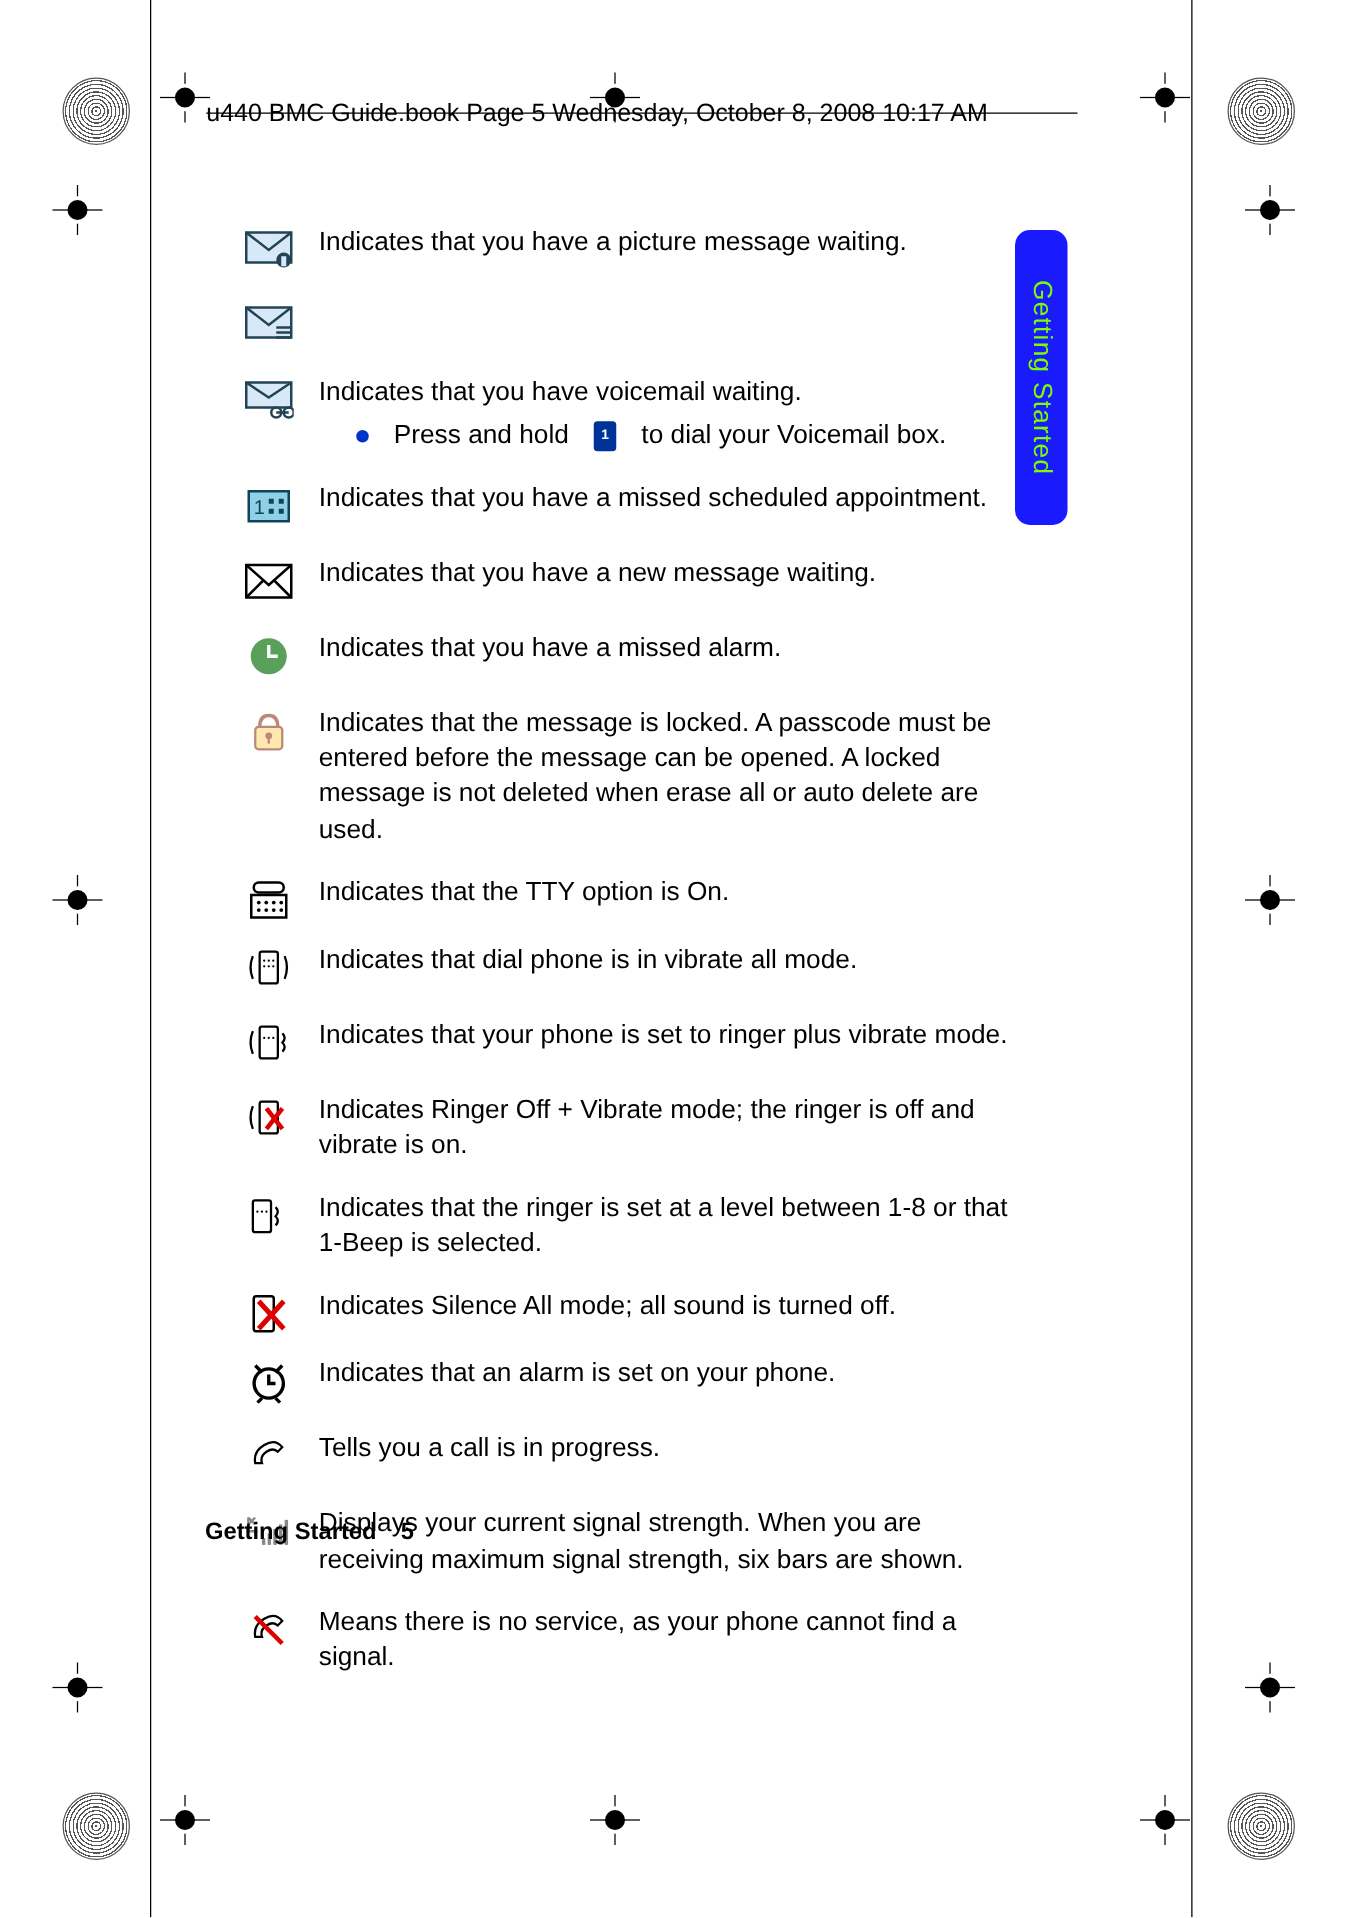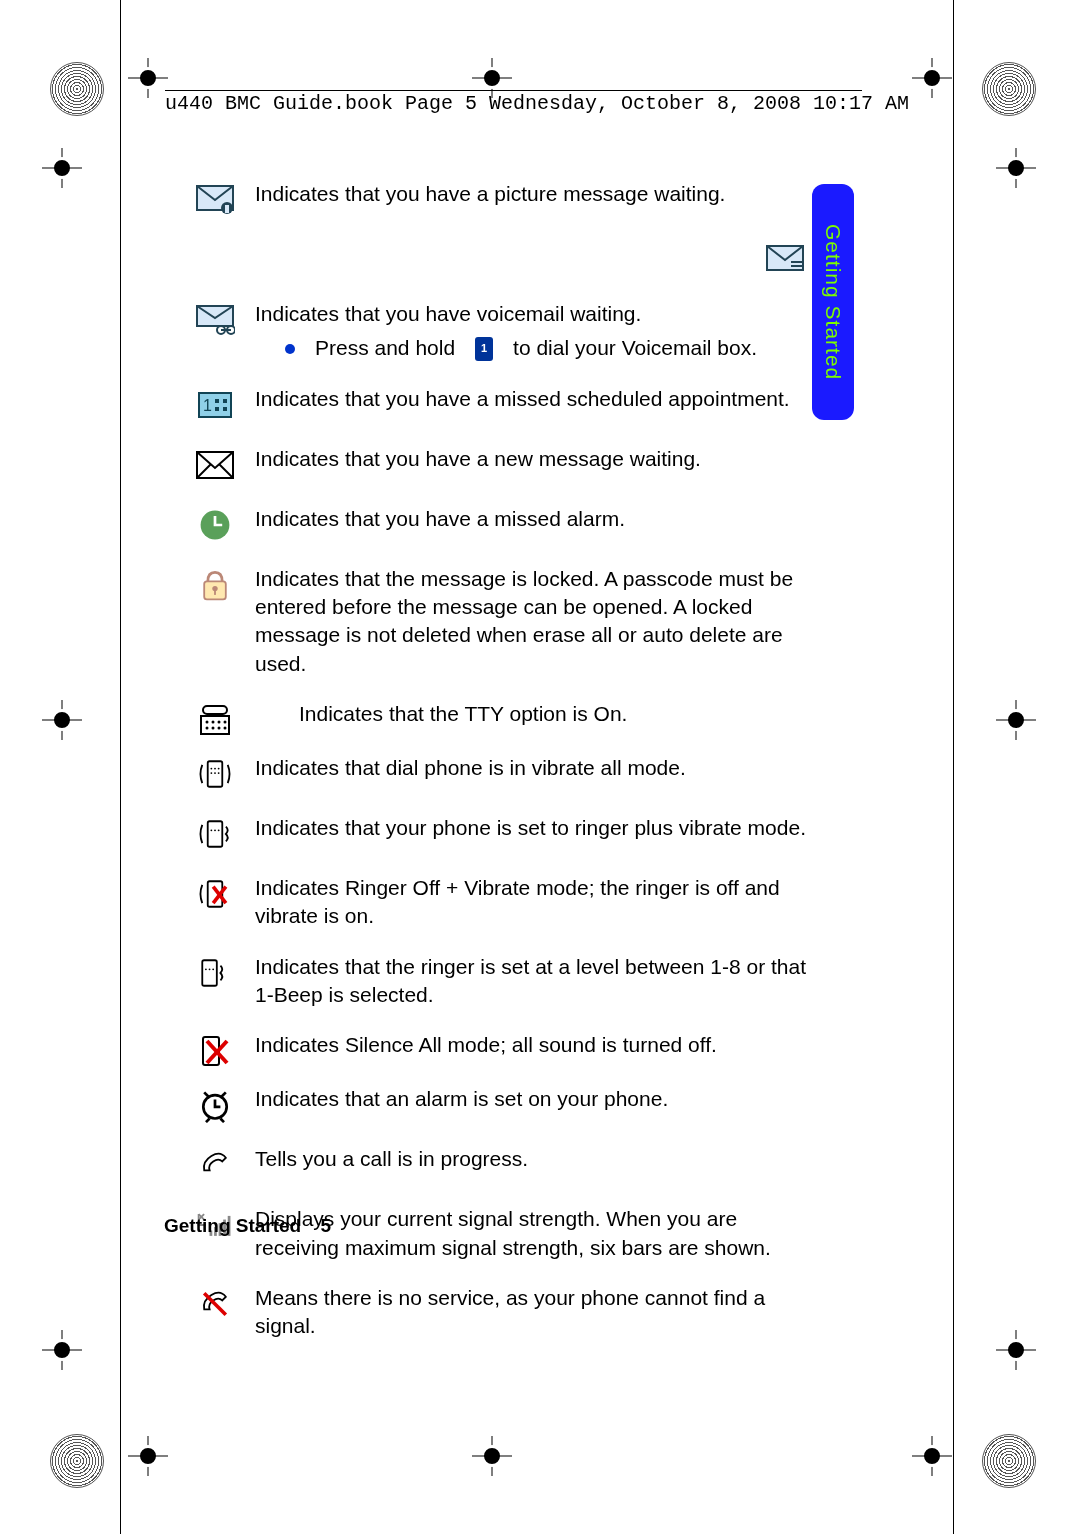--- a/index.html
+++ b/index.html
@@ -5,27 +5,27 @@
   html,body{margin:0;padding:0;background:#fff;font-family:Arial,Helvetica,sans-serif;color:#000;}
   .page{position:relative;width:1080px;height:1534px;margin:0 auto;background:#fff;overflow:hidden;}
   .cross{position:absolute;width:40px;height:40px;}
   .cross::before,.cross::after{content:"";position:absolute;background:#000;}
   .cross::before{left:50%;top:0;width:1px;height:100%;transform:translateX(-50%);}
   .cross::after{top:50%;left:0;height:1px;width:100%;transform:translateY(-50%);}
   .cross .dot{position:absolute;left:50%;top:50%;width:22px;height:22px;border-radius:50%;background:#000;transform:translate(-50%,-50%);border:3px solid #fff;box-sizing:border-box;}
   .spiral{position:absolute;width:52px;height:52px;border-radius:50%;border:1px solid #555;background:repeating-radial-gradient(circle,#555 0 1px,#fff 1px 3px);}
   
   .hdr-rule{position:absolute;left:165px;right:218px;top:90px;border-top:1px solid #000;}
-  .hdr-text{position:absolute;left:165px;top:92px;font-family:Liberation Mono, monospace;font-size:20px;}
+  .hdr-text{position:absolute;left:165px;top:80px;font-family:Liberation Sans, sans-serif;font-size:20px;}
   
   .tab{position:absolute;right:226px;top:184px;width:42px;height:236px;background:#1a1aff;border-radius:12px;display:flex;align-items:center;justify-content:center;}
   .tab span{color:#7CFC00;font-size:21px;writing-mode:vertical-rl;letter-spacing:1px;font-family:Arial,sans-serif;}
   
   .content{position:absolute;left:175px;top:180px;width:650px;}
-  .row{display:flex;align-items:flex-start;margin-bottom:22px;justify-content:flex-end;}
+  .row{display:flex;align-items:flex-start;margin-bottom:22px;}
   .row .ic{width:80px;min-width:80px;display:flex;justify-content:center;align-items:flex-start;padding-top:2px;}
   .row .txt{flex:1;font-size:21px;line-height:1.35;}
   .bullet-line{display:flex;align-items:center;gap:20px;margin-top:6px;margin-left:30px;}
   .bluedot{width:10px;height:10px;border-radius:50%;background:#0033cc;display:inline-block;}
   .key{display:inline-flex;align-items:center;justify-content:center;width:18px;height:24px;background:#003399;color:#fff;font-size:11px;font-weight:bold;border-radius:3px;}
   
   .footer{position:absolute;left:164px;width:650px;top:1215px;text-align:left;font-weight:bold;font-size:19px;}
   .footer .pn{margin-left:14px;}
   
   .ic svg{width:40px;height:36px;}
@@ -175,21 +175,21 @@
         <svg viewBox="0 0 40 40">
             <path d="M12 16 Q12 6 20 6 Q28 6 28 16" fill="none" stroke="#b87" stroke-width="3"></path>
             <rect x="8" y="16" width="24" height="20" rx="3" fill="#ffe8b0" stroke="#b87" stroke-width="2"></rect>
             <circle cx="20" cy="24" r="3" fill="#b87"></circle>
             <rect x="19" y="24" width="2" height="7" fill="#b87"></rect>
           </svg>
       </div>
       <div class="txt">Indicates that the message is locked. A passcode must be entered before the message can be opened. A locked message is not deleted when erase all or auto delete are used.</div>
     </div>
 
-    <div class="row" style="margin-bottom:16px;gap:44px;">
+    <div class="row" style="margin-bottom:16px;">
       <div class="ic">
         <svg viewBox="0 0 40 36">
             <rect x="6" y="14" width="28" height="18" fill="#fff" stroke="#000" stroke-width="2"></rect>
             <rect x="8" y="4" width="24" height="8" rx="4" fill="#fff" stroke="#000" stroke-width="2"></rect>
             <circle cx="12" cy="20" r="1.5" fill="#000"></circle>
             <circle cx="18" cy="20" r="1.5" fill="#000"></circle>
             <circle cx="24" cy="20" r="1.5" fill="#000"></circle>
             <circle cx="30" cy="20" r="1.5" fill="#000"></circle>
             <circle cx="12" cy="26" r="1.5" fill="#000"></circle>
             <circle cx="18" cy="26" r="1.5" fill="#000"></circle>

